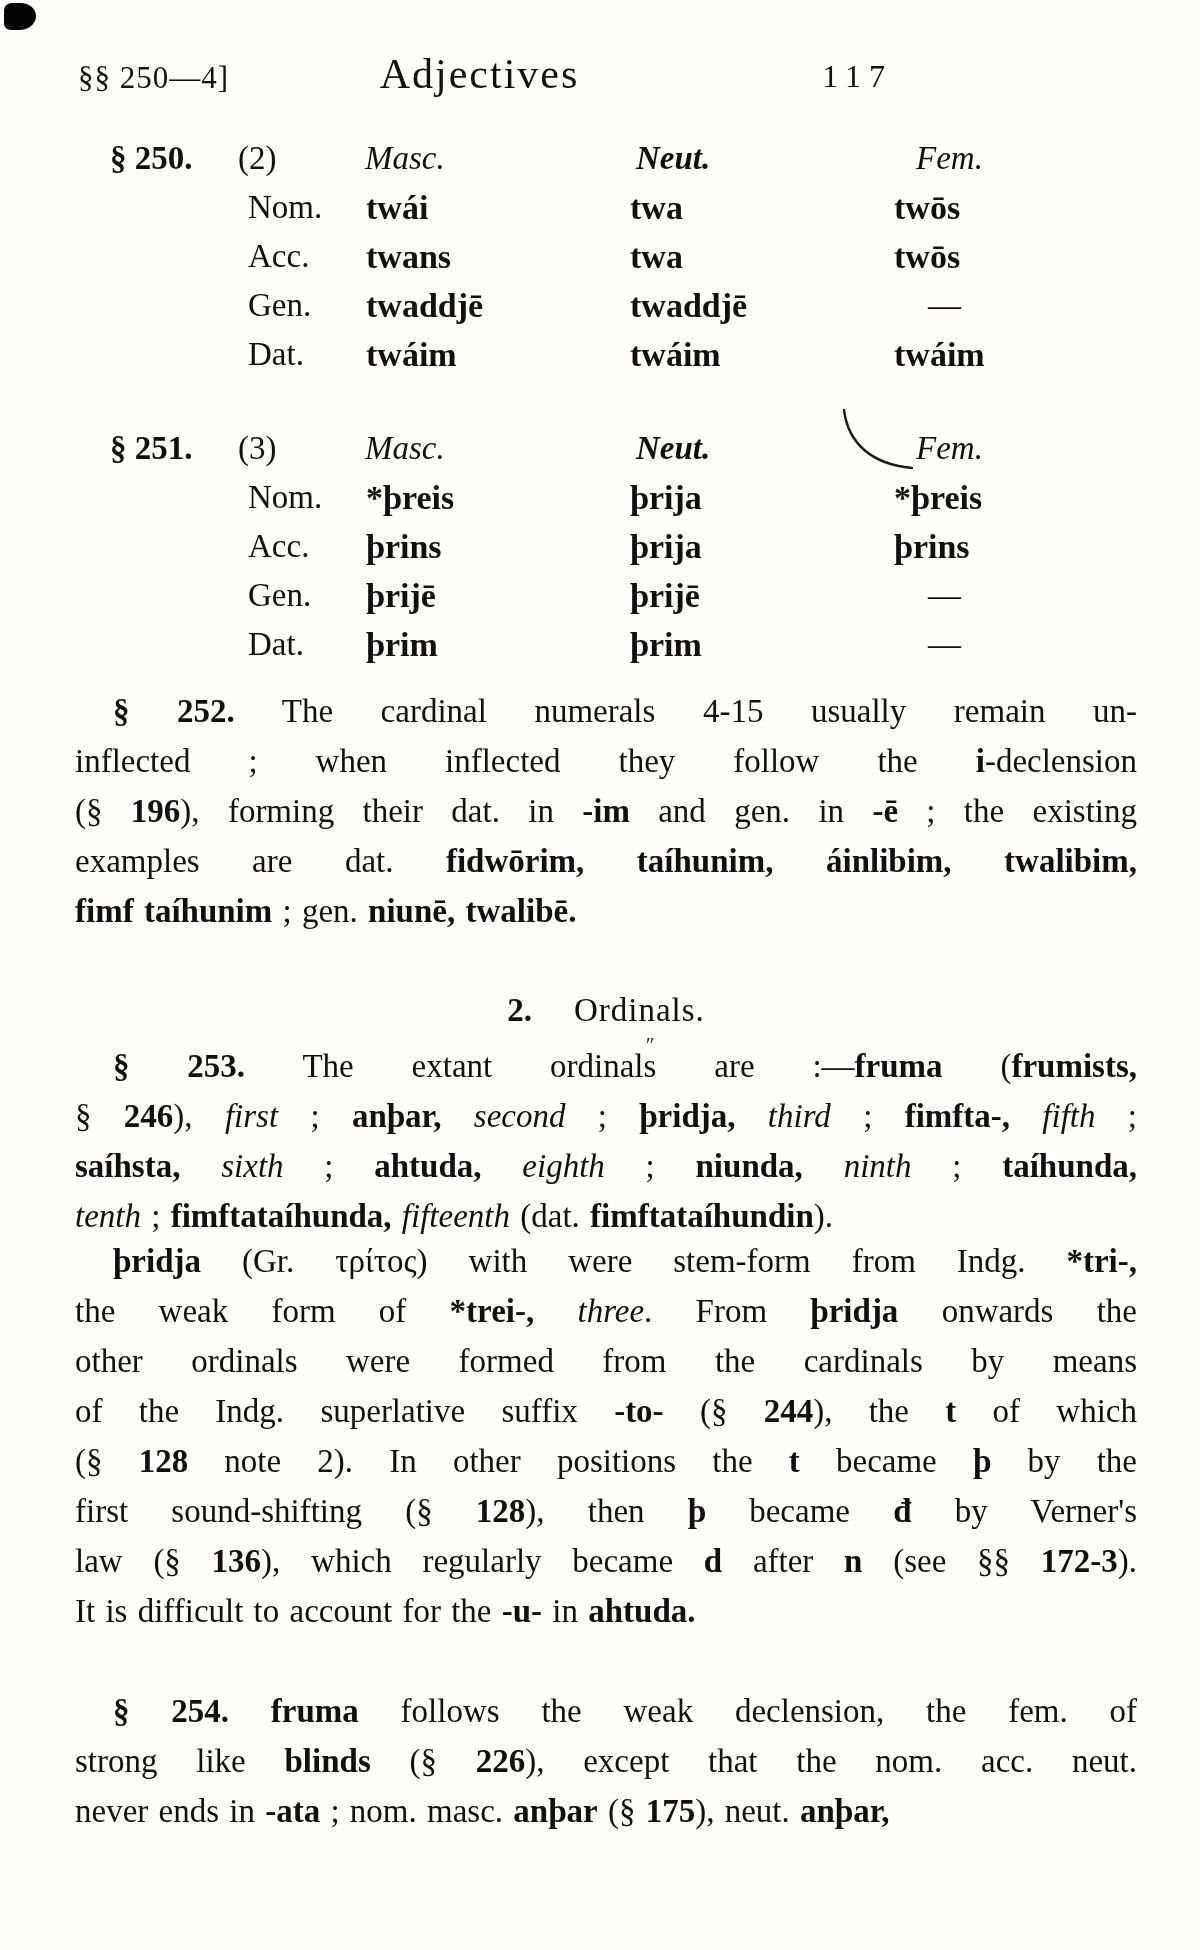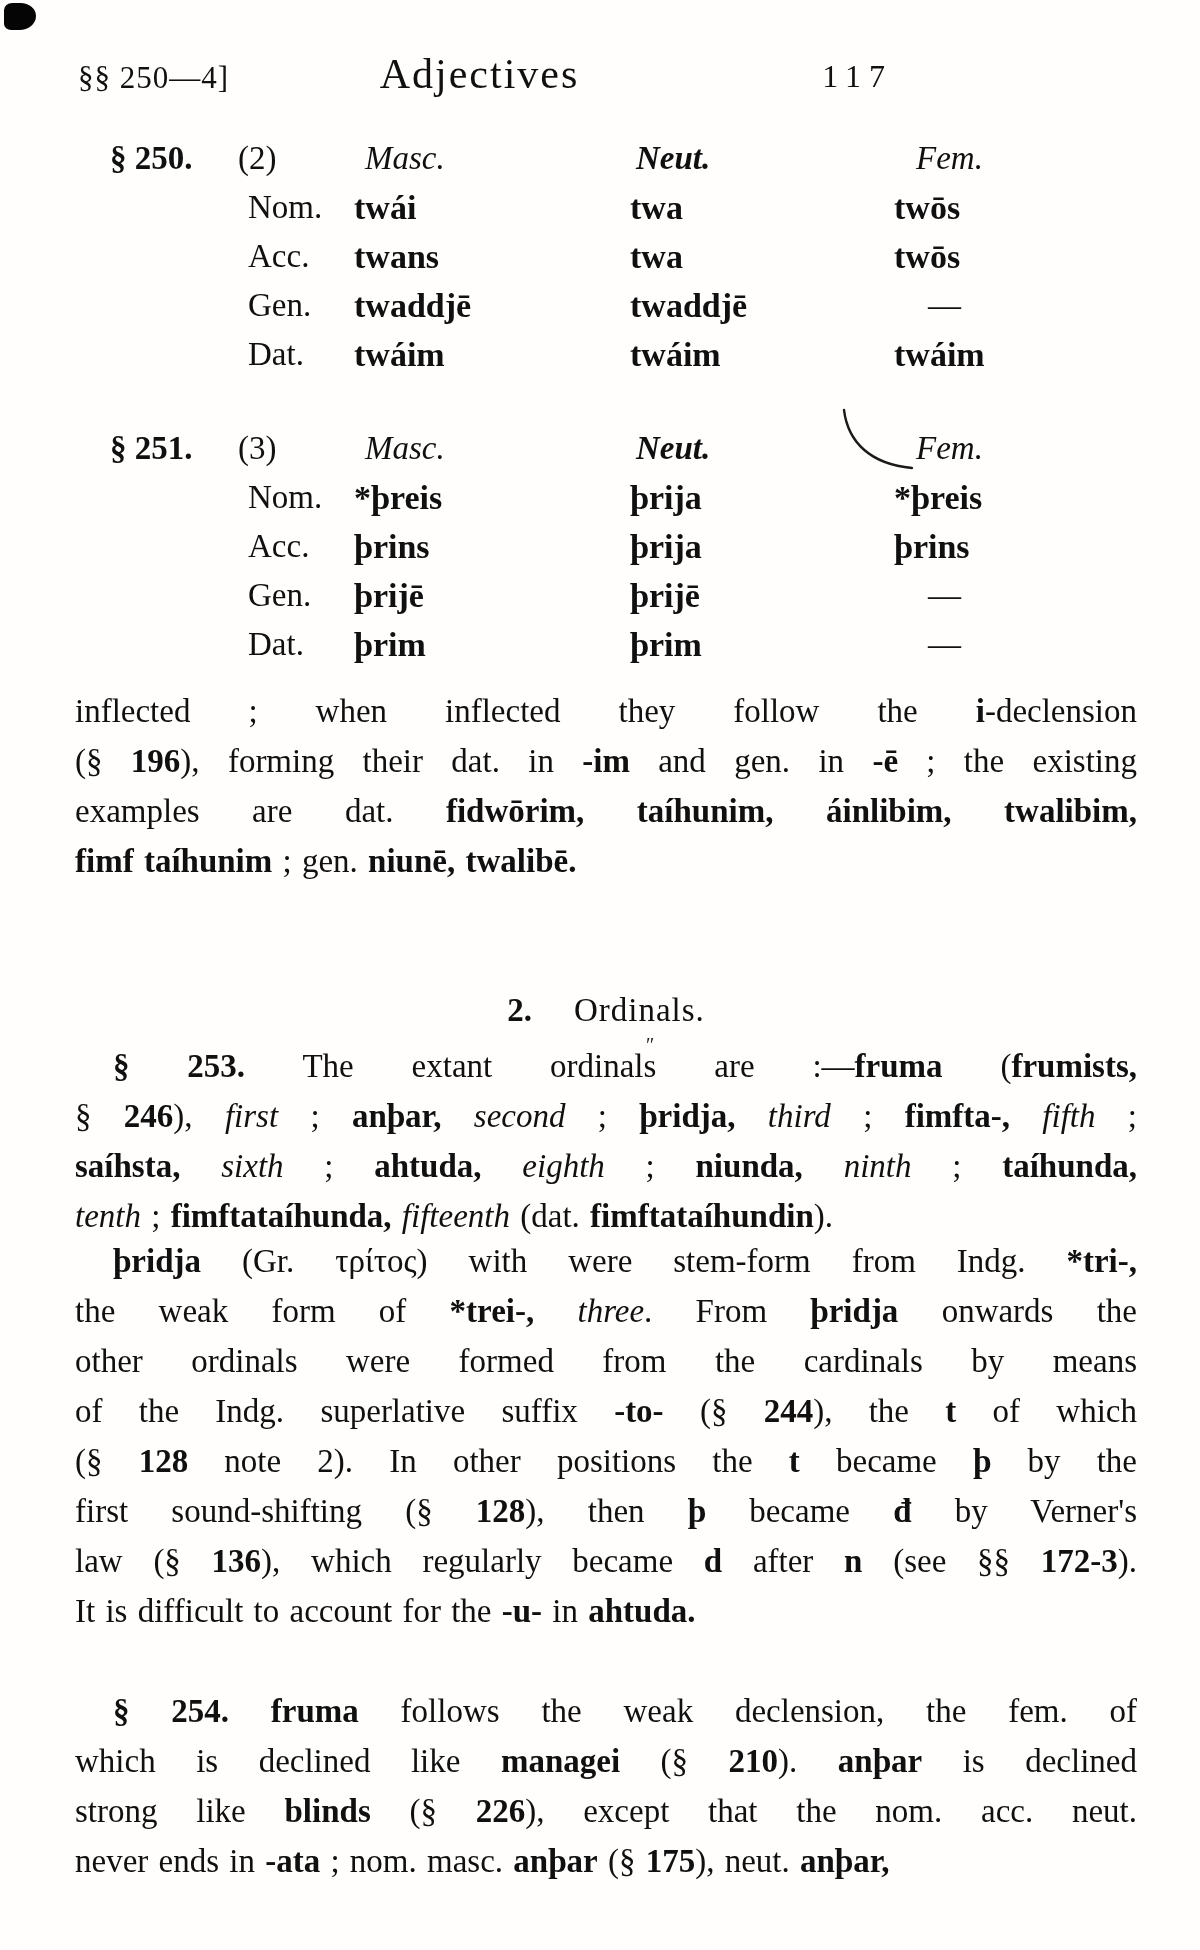--- a/index.html
+++ b/index.html
@@ -21,21 +21,21 @@
 
   
   .decl-table { position:absolute; left:110px; width:1030px; }
   .t250 { top:134px; }
   .t251 { top:424px; }
   .trow { position:relative; height:49px; line-height:49px; }
   .cell { position:absolute; top:0; font-size:33px; white-space:nowrap; }
   .c-label { left:0;text-align:center; }
   .c-note  { left:128px; }
   .c-case  { left:138px; }
-  .c-masc  { left:244px; }
+  .c-masc  { left:256px; }
   .c-neut  { left:520px; }
   .c-fem   { left:784px; }
   .thead .c-masc { left:255px; }
   .thead .c-neut { left:526px;font-weight:bold; }
   .thead .c-fem  { left:806px; }
   .cell.dash { left:818px; font-weight:normal; }
   .thead .cell.i { font-size:33px; }
   .trow .form { font-weight:bold; font-size:34px; }
 
   
@@ -139,20 +139,21 @@
       </div>
       <div class="trow">
         <span class="cell c-case">Dat.</span>
         <span class="cell c-masc form">þrim</span>
         <span class="cell c-neut form">þrim</span>
         <span class="cell c-fem dash">—</span>
       </div>
     </div>
 
   <div class="para p252">
+      <div class="tline just ind"><span class="b">§ 252.</span><span>  The cardinal numerals 4-15 usually remain un-</span></div>
       <div class="tline just"><span>inflected ;  when  inflected  they  follow  the  </span><span class="b">i</span><span>-declension</span></div>
       <div class="tline just"><span>(§ </span><span class="b">196</span><span>), forming their dat. in </span><span class="b">-im</span><span> and gen. in </span><span class="b">-ē</span><span> ;  the existing</span></div>
       <div class="tline just"><span>examples are dat. </span><span class="b">fidwōrim, taíhunim, áinlibim, twalibim,</span></div>
       <div class="tline"><span class="b">fimf taíhunim</span><span> ;  gen. </span><span class="b">niunē, twalibē.</span></div>
     </div>
 
   <div class="subhead">
     <span class="num">2.</span><span class="lbl">Ordinals.</span>
   </div>
 
@@ -169,18 +170,17 @@
       <div class="tline just"><span>other  ordinals  were  formed  from  the  cardinals  by  means</span></div>
       <div class="tline just"><span>of  the  Indg.  superlative  suffix  </span><span class="b">-to-</span><span>  (§ </span><span class="b">244</span><span>),  the  </span><span class="b">t</span><span>  of  which</span></div>
       <div class="tline just"><span>(§ </span><span class="b">128</span><span> note 2).   In  other  positions  the  </span><span class="b">t</span><span>  became  </span><span class="b">þ</span><span>  by  the</span></div>
       <div class="tline just"><span>first  sound-shifting  (§ </span><span class="b">128</span><span>), then  </span><span class="b">þ</span><span>  became  </span><span class="b">đ</span><span>  by  Verner's</span></div>
       <div class="tline just"><span>law (§ </span><span class="b">136</span><span>), which regularly became </span><span class="b">d</span><span> after </span><span class="b">n</span><span> (see §§ </span><span class="b">172-3</span><span>).</span></div>
       <div class="tline"><span>It is difficult to account for the </span><span class="b">-u-</span><span> in </span><span class="b">ahtuda.</span></div>
     </div>
 
   <div class="para p254">
       <div class="tline just ind"><span class="b">§ 254.</span><span>  </span><span class="b">fruma</span><span>  follows  the  weak  declension,  the  fem.  of</span></div>
-      <div class="tline just"><span>which is declined like </span><span class="b">managei</span><span> (§ </span><span class="b">210</span><span>).    </span><span class="b">anþar</span><span> is declined</span></div>
       <div class="tline just"><span>strong  like  </span><span class="b">blinds</span><span>  (§ </span><span class="b">226</span><span>), except  that  the  nom.  acc.  neut.</span></div>
       <div class="tline"><span>never ends in </span><span class="b">-ata</span><span> ;  nom. masc. </span><span class="b">anþar</span><span> (§ </span><span class="b">175</span><span>), neut. </span><span class="b">anþar,</span></div>
     </div>
 
 </div>
 
 </body></html>

